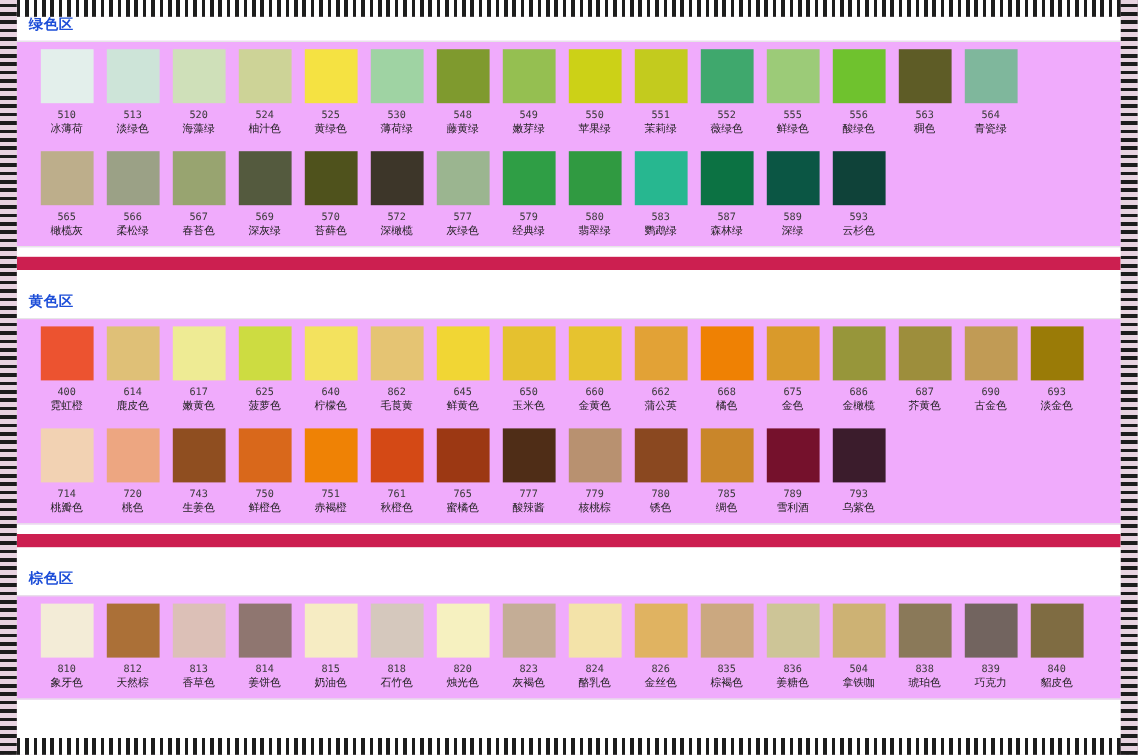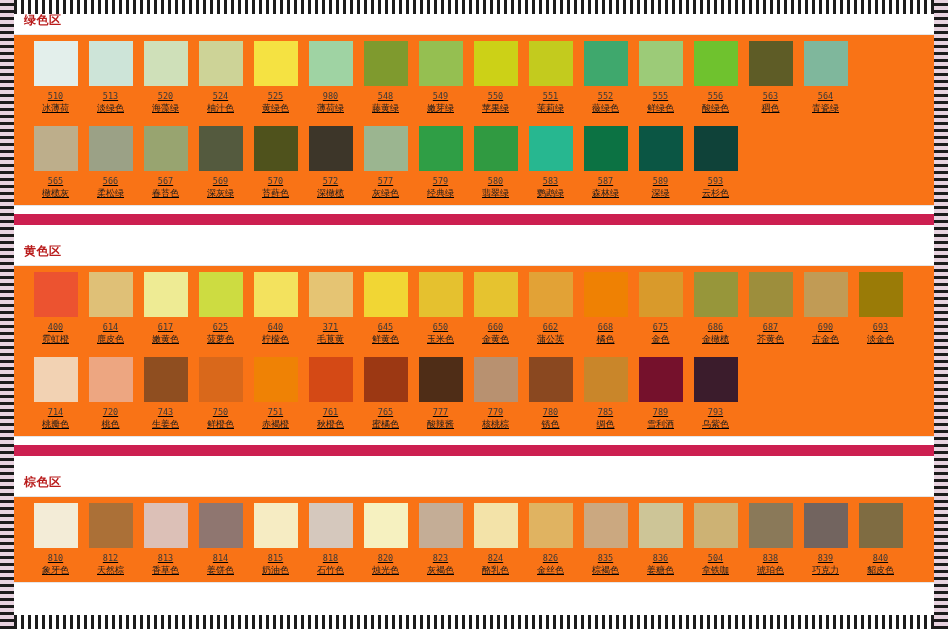--- a/index.html
+++ b/index.html
@@ -33,30 +33,29 @@
     position:absolute;
     left:14px;top:6px;right:14px;bottom:6px;
     background:#ffffff;
     overflow:hidden;
   }
 
   .section{position:relative;}
   .section-title{
     font-size:12px;
     font-weight:bold;
-    color:#b91c1c;
+    color:#1d4ed8;
     padding:6px 0 5px 10px;
     letter-spacing:0.5px;
   }
   .panel{
     border:1px solid #e6e6e6;
     border-left:none;border-right:none;
-    background:#f97316;
+    background:#f0abfc;
     padding:6px 4px 2px 0;
-    text-decoration:underline;
   }
   .row{
     display:flex;
     padding:0 0 0 14px;
     box-sizing:border-box;
   }
   .cell{
     width:55px;
     margin-right:0px;
     display:flex;
@@ -126,21 +125,21 @@
             <div class="code">524</div>
             <div class="cname">柚汁色</div>
           </div>
           <div class="cell">
             <div class="swatch" style="background: rgb(245, 226, 66);"></div>
             <div class="code">525</div>
             <div class="cname">黄绿色</div>
           </div>
           <div class="cell">
             <div class="swatch" style="background: rgb(159, 211, 163);"></div>
-            <div class="code">980</div>
+            <div class="code">530</div>
             <div class="cname">薄荷绿</div>
           </div>
           <div class="cell">
             <div class="swatch" style="background: rgb(127, 154, 46);"></div>
             <div class="code">548</div>
             <div class="cname">藤黄绿</div>
           </div>
           <div class="cell">
             <div class="swatch" style="background: rgb(149, 191, 81);"></div>
             <div class="code">549</div>
@@ -277,21 +276,21 @@
             <div class="code">625</div>
             <div class="cname">菠萝色</div>
           </div>
           <div class="cell">
             <div class="swatch" style="background: rgb(243, 226, 94);"></div>
             <div class="code">640</div>
             <div class="cname">柠檬色</div>
           </div>
           <div class="cell">
             <div class="swatch" style="background: rgb(229, 196, 115);"></div>
-            <div class="code">371</div>
+            <div class="code">862</div>
             <div class="cname">毛莨黄</div>
           </div>
           <div class="cell">
             <div class="swatch" style="background: rgb(241, 214, 52);"></div>
             <div class="code">645</div>
             <div class="cname">鲜黄色</div>
           </div>
           <div class="cell">
             <div class="swatch" style="background: rgb(229, 193, 47);"></div>
             <div class="code">650</div>

